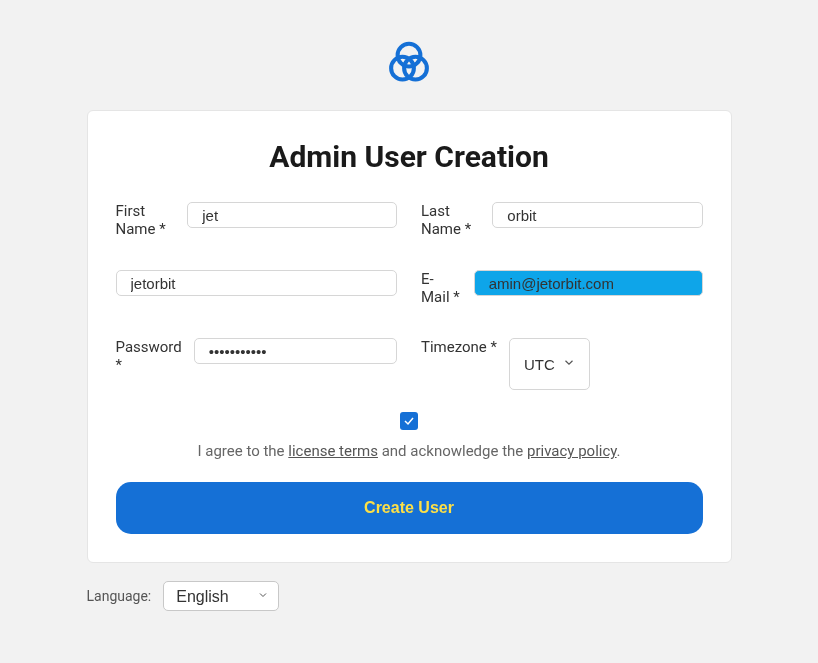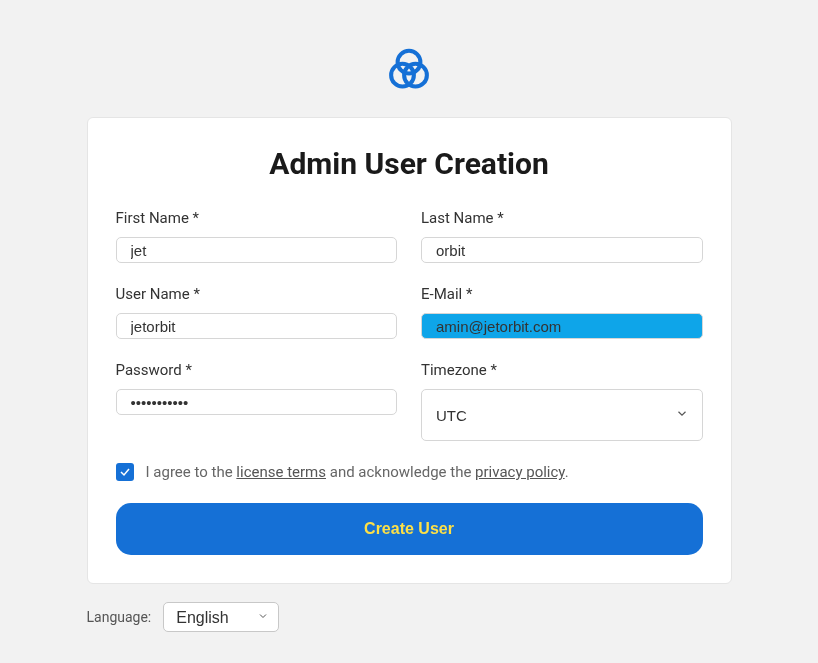--- a/index.html
+++ b/index.html
@@ -10,21 +10,21 @@
     body {
       font-family: -apple-system, BlinkMacSystemFont, "Segoe UI", Roboto, "Helvetica Neue", Arial, sans-serif;
       background-color: #f2f2f2;
       width: 818px;
       height: 663px;
       overflow: hidden;
       color: #212121;
     }
     .container {
       width: 645px;
-      margin: 11px auto;
+      margin: 4px auto;
       padding-top: 30px;
     }
     .logo-wrap {
       text-align: center;
       margin-bottom: 20px;
     }
     .logo-wrap svg {
       width: 52px;
       height: 52px;
     }
@@ -42,21 +42,22 @@
       margin-bottom: 28px;
     }
     .row {
       display: flex;
       gap: 24px;
       margin-bottom: 22px;
     }
     .col {
       flex: 1;
       display: flex;
-      flex-direction: column;
+      flex-direction: row;
+      gap: 12px;
     }
     .label {
       font-size: 15px;
       color: #333;
       margin-bottom: 10px;
     }
     .input {
       width: 100%;
       height: 26px;
       border: 1px solid #d6d6d6;
@@ -95,20 +96,21 @@
       pointer-events: none;
       color: #555;
     }
     .agree-row {
       display: flex;
       align-items: center;
       gap: 12px;
       margin-bottom: 22px;
       font-size: 15px;
       color: #666;
+      flex-direction: column;
     }
     .checkbox {
       width: 18px;
       height: 18px;
       border-radius: 3px;
       background: #1570d6;
       display: flex;
       align-items: center;
       justify-content: center;
       cursor: pointer;
@@ -193,21 +195,20 @@
         <input class="input" type="text" value="jet" style="">
       </div>
       <div class="col">
         <label class="label">Last Name *</label>
         <input class="input" type="text" value="orbit" style="">
       </div>
     </div>
 
     <div class="row">
       <div class="col">
-        <label class="label">User Name *</label>
         <input class="input" type="text" value="jetorbit" style="">
       </div>
       <div class="col">
         <label class="label">E-Mail *</label>
         <input class="input autofill" type="text" value="amin@jetorbit.com" style="">
       </div>
     </div>
 
     <div class="row">
       <div class="col">

